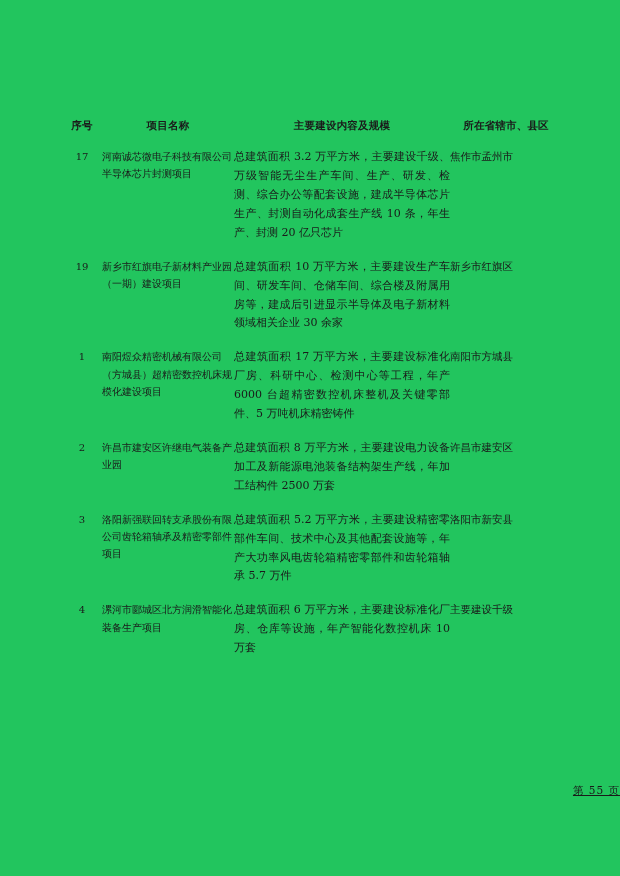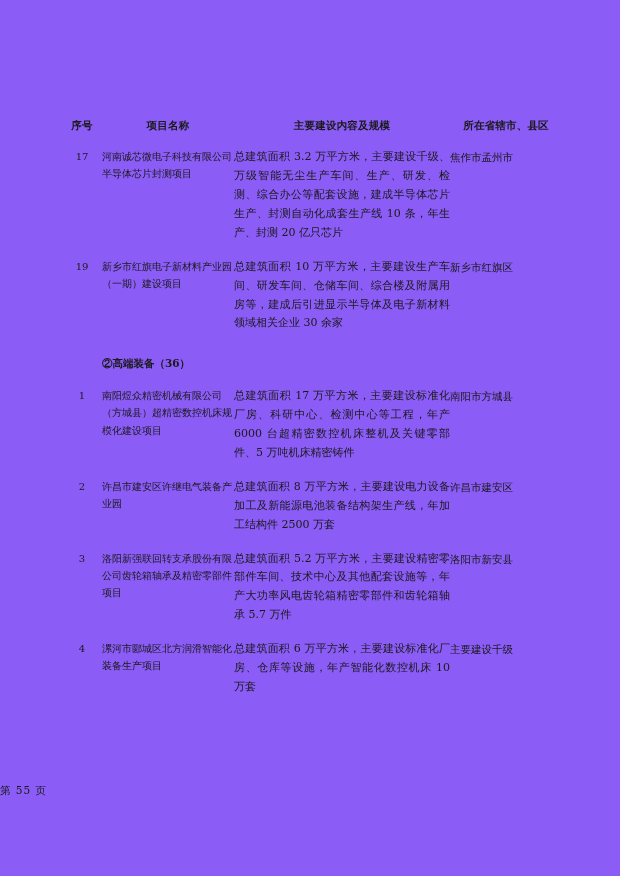--- a/index.html
+++ b/index.html
@@ -15,21 +15,21 @@
     color: #1a1a1a;
     overflow: hidden;
   }
 
   .page {
     position: absolute;
     left: 0;
     top: 0;
     width: 620px;
     height: 876px;
-    background: #8b5cf6;
+    background: #22c55e;
   }
 
   
   .doc-table {
     position: absolute;
     left: 62px;
     top: 118px;
     width: 500px;
     border-collapse: collapse;
   }
@@ -80,20 +80,21 @@
     text-align: justify;
     text-justify: inter-ideograph;
     padding-left: 6px;
     padding-right: 8px;
   }
   .cell-loc {
     font-size: 10.5px;
     line-height: 1.72;
     text-align: left;
     padding-left: 9px;
+    font-family: Liberation Serif, serif;
   }
 
   
   .section-row > td {
     padding-top: 22px;
   }
   .section-row.tight > td {
     padding-top: 11px;
   }
   .section-heading {
@@ -103,25 +104,26 @@
     padding-left: 8px;
     white-space: nowrap;
   }
 
   
   .page-footer {
     position: absolute;
     left: 0;
     top: 782px;
     width: 620px;
-    text-align: left;
+    text-align: right;
     font-size: 10.5px;
     line-height: 1.6;
     letter-spacing: 1px;
     color: #1a1a1a;
+    text-decoration: underline;
   }
 </style>
 </head>
 <body>
 
 <div class="page">
 
   <table class="doc-table">
     <colgroup>
       <col class="col-seq">
@@ -149,24 +151,20 @@
       </tr>
 
 
       <tr class="row-gap">
         <td class="cell-seq">19</td>
         <td class="cell-name">新乡市红旗电子新材料产业园（一期）建设项目</td>
         <td class="cell-desc">总建筑面积 10 万平方米，主要建设生产车间、研发车间、仓储车间、综合楼及附属用房等，建成后引进显示半导体及电子新材料领域相关企业 30 余家</td>
         <td class="cell-loc">新乡市红旗区</td>
       </tr>
 
-      <tr class="section-row">
-        <td></td>
-        <td class="section-heading" colspan="3">②高端装备（36）</td>
-      </tr>
 
 
       <tr class="row-gap">
         <td class="cell-seq">1</td>
         <td class="cell-name">南阳煜众精密机械有限公司（方城县）超精密数控机床规模化建设项目</td>
         <td class="cell-desc">总建筑面积 17 万平方米，主要建设标准化厂房、科研中心、检测中心等工程，年产 6000 台超精密数控机床整机及关键零部件、5 万吨机床精密铸件</td>
         <td class="cell-loc">南阳市方城县</td>
       </tr>
 
       <tr class="row-gap">

